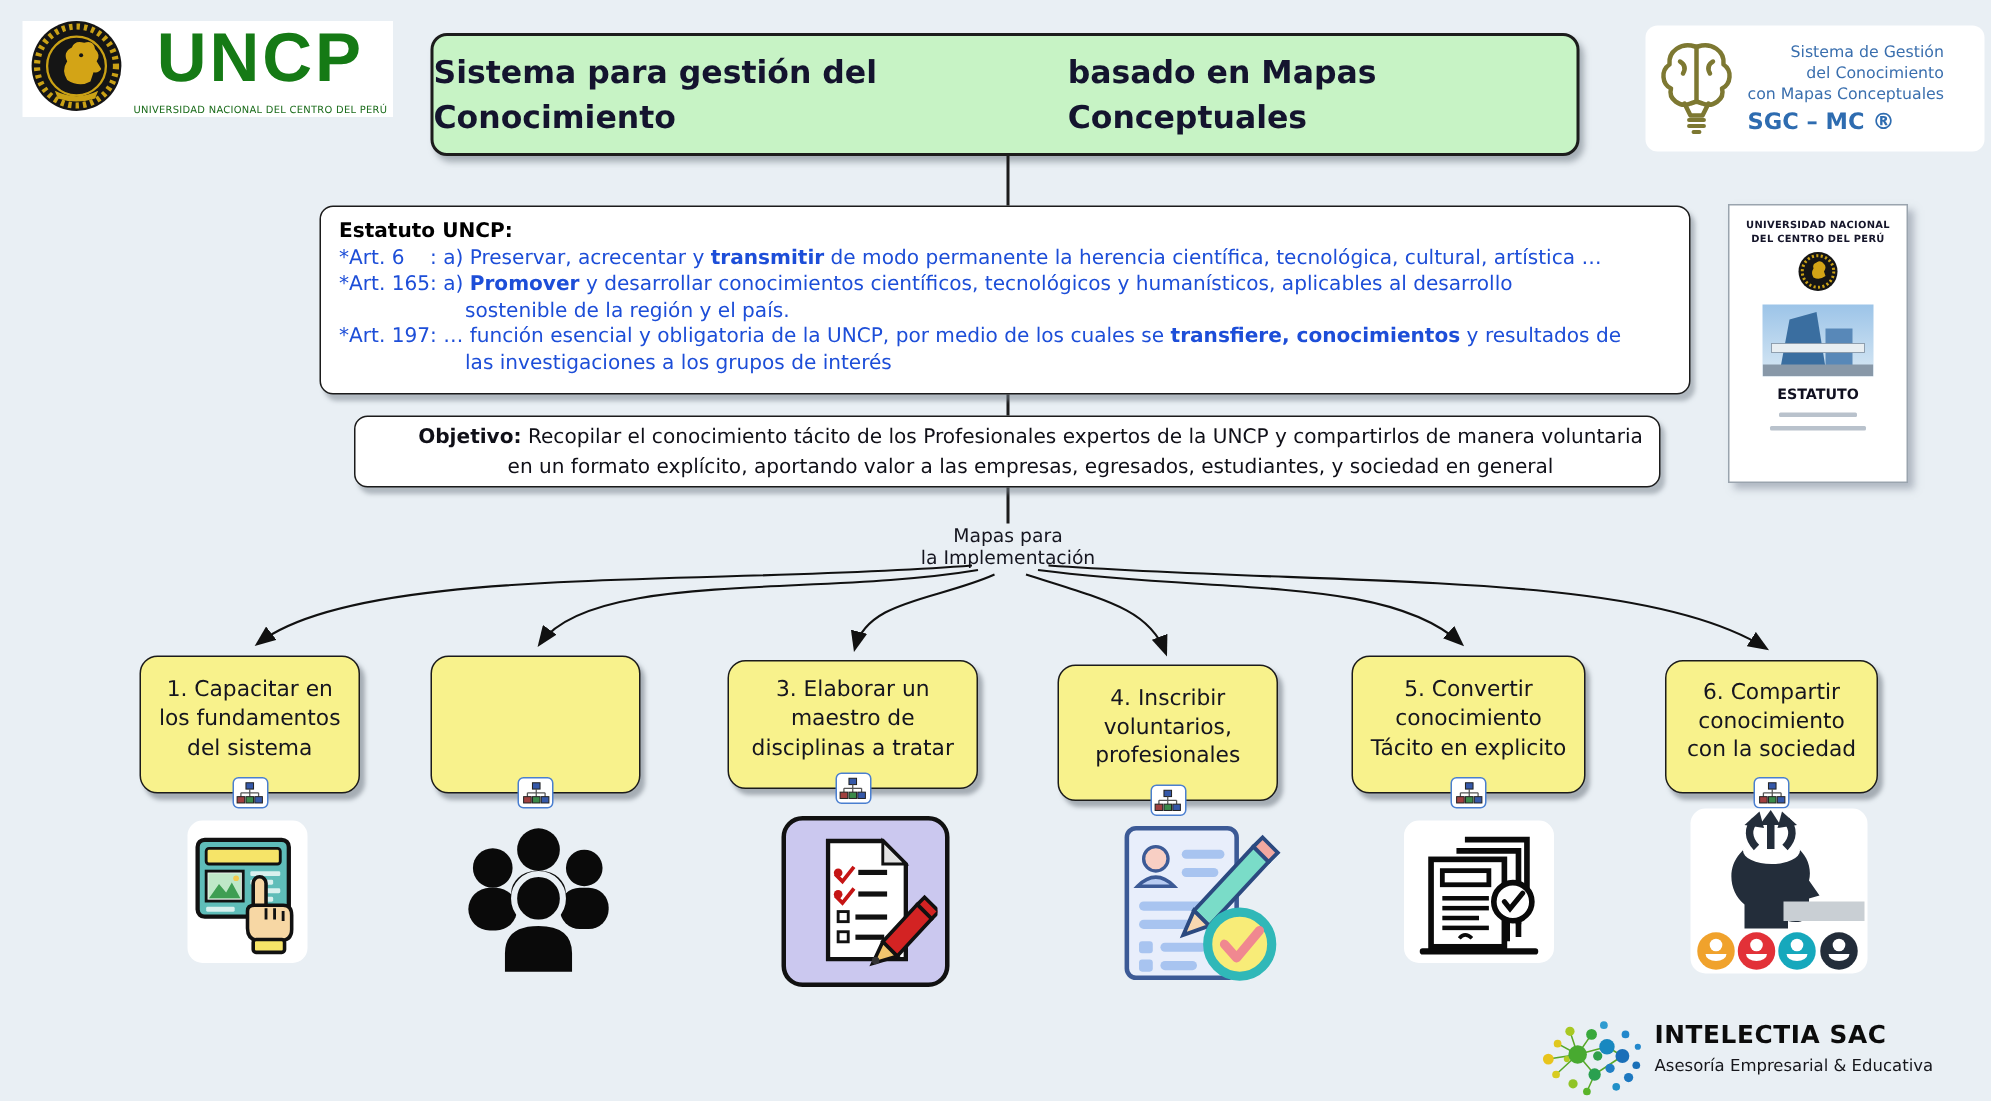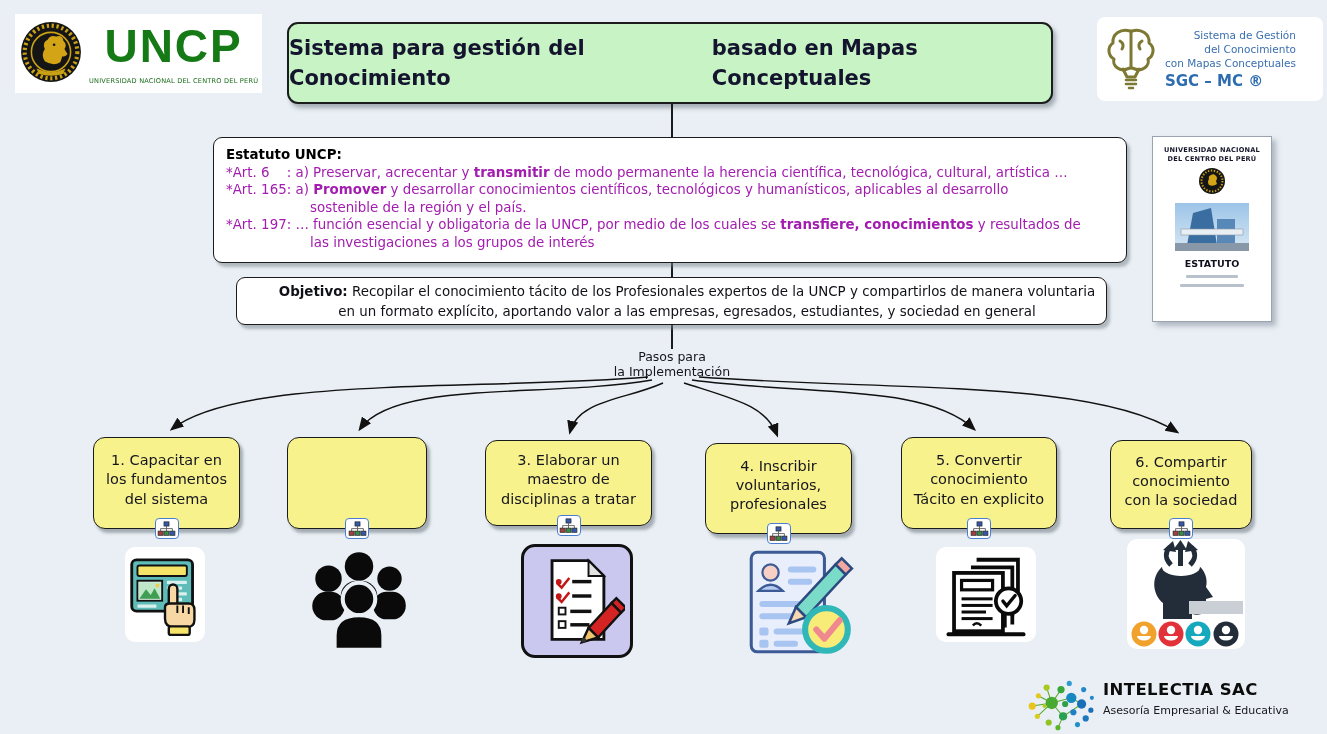--- a/index.html
+++ b/index.html
@@ -1,39 +1,39 @@
 <!DOCTYPE html>
 <html><head>
 <meta charset="utf-8">
 <style>
   html,body{margin:0;padding:0;background:#e9eff4;font-family:"DejaVu Sans",sans-serif;}
   .canvas{position:relative;width:1327px;height:734px;background:#e9eff4;overflow:hidden;}
 
   
-  .uncp-card{position:absolute;left:15px;top:14px;width:247px;height:79px;background:#fff;display:flex;align-items:center;padding:0 4px;box-sizing:border-box;}
+  .uncp-card{position:absolute;left:15px;top:14px;width:247px;height:64px;background:#fff;display:flex;align-items:center;padding:0 4px;box-sizing:border-box;}
   .uncp-text{display:flex;flex-direction:column;align-items:center;margin-left:6px;}
   .uncp-acronym{font-family:"Liberation Sans",sans-serif;font-weight:bold;font-size:46px;line-height:46px;color:#157a15;letter-spacing:2px;}
   .uncp-name{font-size:6.6px;color:#1a6b1a;letter-spacing:.2px;margin-top:8px;white-space:nowrap;}
 
   .title-box{position:absolute;left:287px;top:22px;width:766px;height:82px;background:#c7f3c5;border:2.5px solid #1c1c1c;border-radius:11px;box-shadow:3px 4px 4px rgba(110,120,130,.55);display:flex;align-items:center;justify-content:center;box-sizing:border-box;}
   .title-line{font-size:21px;font-weight:bold;color:#14142e;line-height:30px;}
 
   .sgc-card{position:absolute;left:1097px;top:17px;width:226px;height:84px;background:#fff;border-radius:8px;display:flex;align-items:center;padding:0 6px;box-sizing:border-box;}
   .sgc-text{display:flex;flex-direction:column;margin-left:6px;}
   .sgc-line{font-size:10.5px;color:#3a6fae;line-height:14px;text-align:right;}
   .sgc-acronym{font-size:15px;font-weight:bold;color:#2e6cb0;margin-top:2px;}
 
   
   .vline{position:absolute;width:1.8px;background:#1b1b1b;}
 
   
   .wbox{position:absolute;background:#fff;border:1.6px solid #1b1b1b;border-radius:9px;box-shadow:3px 4px 3px rgba(120,130,140,.5);box-sizing:border-box;padding-left:31px;}
   .estatuto-box{left:213px;top:137px;width:914px;height:126px;padding:8px 12px;font-size:13.4px;}
   .est-heading{font-weight:bold;line-height:18px;}
-  .est-line{white-space:pre-wrap;line-height:17.4px;color:#a21caf;}
+  .est-line{white-space:pre-wrap;line-height:17.4px;color:#1d4ed8;}
   .est-line.indent{padding-left:84px;}
   .objetivo-box{left:236px;top:277px;width:871px;height:48px;text-align:center;font-size:13.4px;padding-top:4px;line-height:20px;color:#101018;}
 
   
   .doc{position:absolute;left:1152px;top:136px;width:120px;height:186px;background:#fff;border:1px solid #9aa4ae;box-shadow:4px 4px 5px rgba(120,130,145,.5);text-align:center;padding-top:9px;box-sizing:border-box;}
   .doc-univ{font-size:6.6px;font-weight:bold;color:#15152a;line-height:8.5px;letter-spacing:.2px;}
   .doc-photo{width:74px;height:48px;margin:4px auto 0;background:linear-gradient(180deg,#9cc4e8,#d8e8f4);position:relative;overflow:hidden;}
   .doc-title{font-size:9.5px;font-weight:bold;margin-top:7px;color:#101020;}
   .doc-bar{height:3px;background:#b9c2cc;margin:6px auto 0;border-radius:1px;}
 
@@ -140,21 +140,21 @@
         <rect x="6" y="26" width="62" height="6" fill="#e8eef2" stroke="#8898a8" stroke-width="0.6"></rect>
         <rect x="0" y="40" width="74" height="8" fill="#8898a8"></rect>
       </svg>
     </div>
     <div class="doc-title">ESTATUTO</div>
     <div class="doc-bar" style="width:52px;"></div>
     <div class="doc-bar" style="width:64px;"></div>
   </div>
 
   <div class="hub">
-    <div>Pasos para</div>
+    <div>Mapas para</div>
     <div>la Implementación</div>
   </div>
 
   <svg class="branches" viewBox="0 0 1327 112">
     <defs>
       <marker id="ah" markerWidth="10" markerHeight="8" refX="8" refY="4" orient="auto">
         <path d="M0,0 L10,4 L0,8 z" fill="#111"></path>
       </marker>
     </defs>
     <g stroke="#111" stroke-width="1.4" fill="none">

